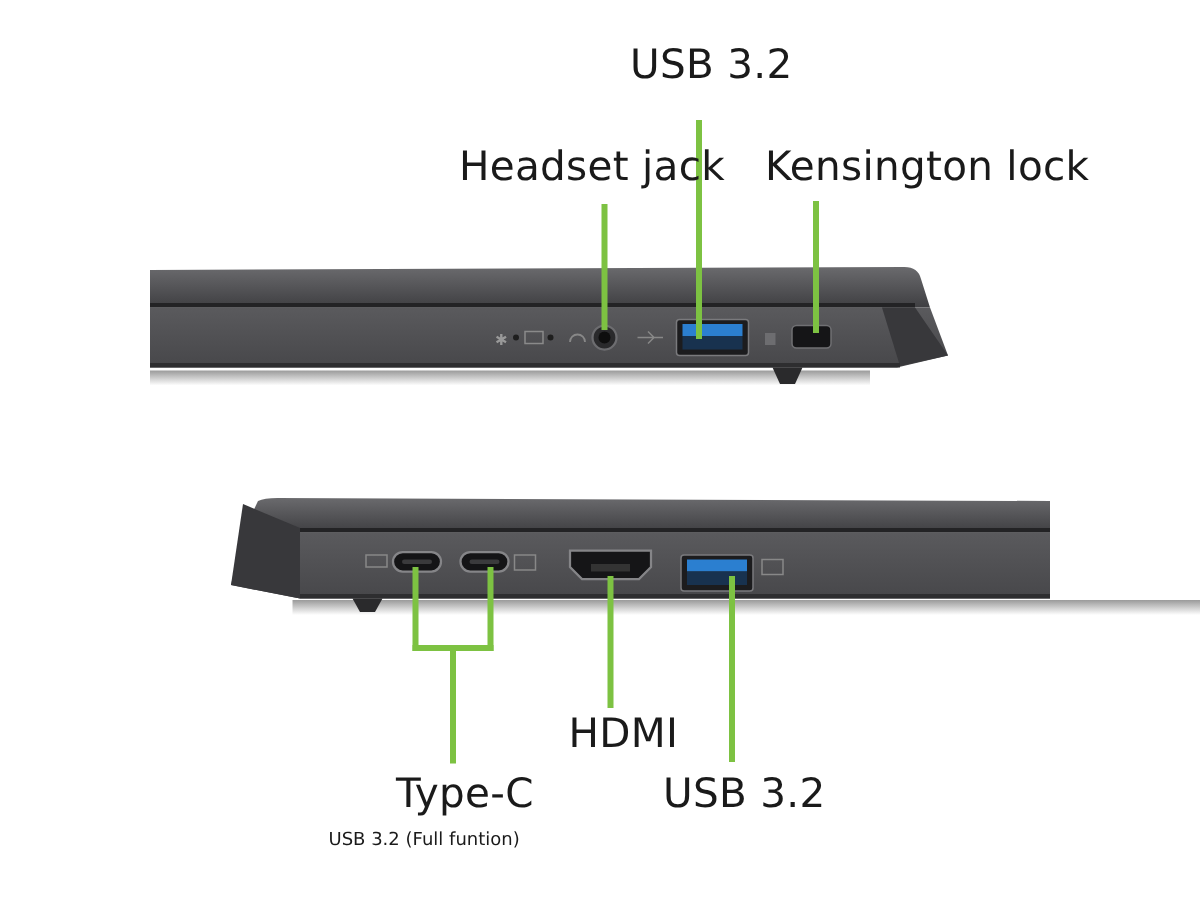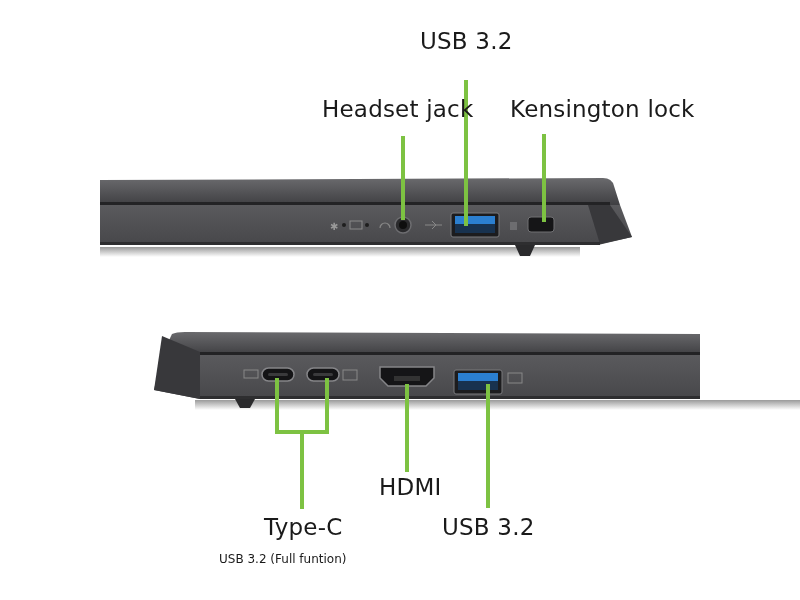--- a/index.html
+++ b/index.html
@@ -1,18 +1,18 @@
 <!DOCTYPE html>
 <html><head>
 <meta charset="utf-8">
 <style>
   html,body{margin:0;padding:0;}
   body{width:800px;height:600px;background:#ffffff;position:relative;overflow:hidden;font-family:"DejaVu Sans","Liberation Sans",sans-serif;}
   .abs{position:absolute;}
-  .label{position:absolute;color:#1a1a1a;font-size:23px;white-space:nowrap;letter-spacing:0.2px;}
+  .label{position:absolute;color:#1a1a1a;font-size:27px;white-space:nowrap;letter-spacing:0.2px;}
   .sublabel{position:absolute;color:#1a1a1a;font-size:12px;white-space:nowrap;}
   .line{position:absolute;background:#7dc242;}
 </style>
 </head>
 <body>
 
 <div class="abs" style="left:0;top:0;width:800px;height:270px;">
   <svg class="abs" style="left:0;top:0" width="800" height="270">
     <defs>
       <linearGradient id="topLid" x1="0" y1="0" x2="0" y2="1">
@@ -61,21 +61,21 @@
     <rect x="510" y="222" width="7" height="8" fill="#6d6d70"></rect>
 
     <rect x="528" y="217" width="26" height="15" rx="3" fill="#151517" stroke="#707073" stroke-width="1"></rect>
   </svg>
 
   <div class="line" style="left:401px;top:136px;width:4px;height:84px;"></div>
   <div class="line" style="left:464px;top:80px;width:4px;height:146px;"></div>
   <div class="line" style="left:542px;top:134px;width:4px;height:88px;"></div>
 
   <div class="label" style="left:420px;top:28px;">USB 3.2</div>
-  <div class="label" style="left:322px;top:96px;">Headset jack</div>
+  <div class="label" style="left:306px;top:96px;">Headset jack</div>
   <div class="label" style="left:510px;top:96px;">Kensington lock</div>
 </div>
 
 <div class="abs" style="left:0;top:300px;width:800px;height:300px;">
   <svg class="abs" style="left:0;top:0" width="800" height="140">
     <defs>
       <linearGradient id="botLid" x1="0" y1="0" x2="0" y2="1">
         <stop offset="0" stop-color="#6a6a6d"></stop>
         <stop offset="1" stop-color="#3f3f42"></stop>
       </linearGradient>

